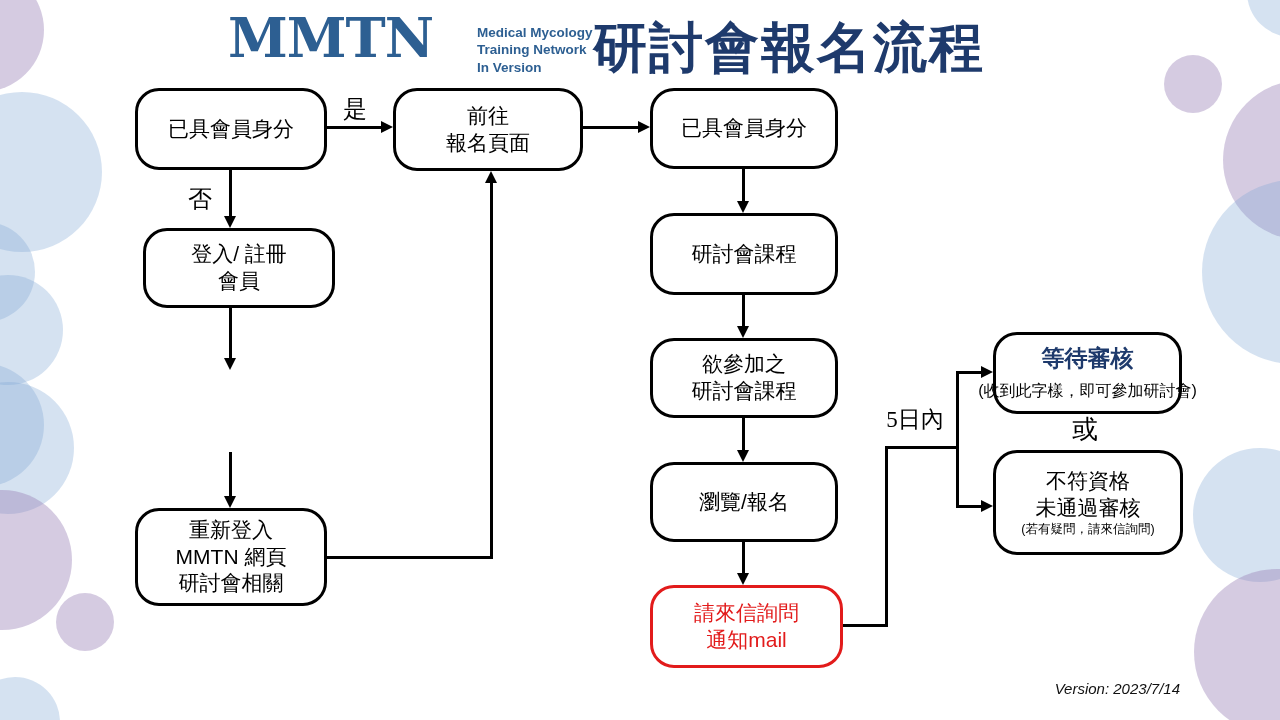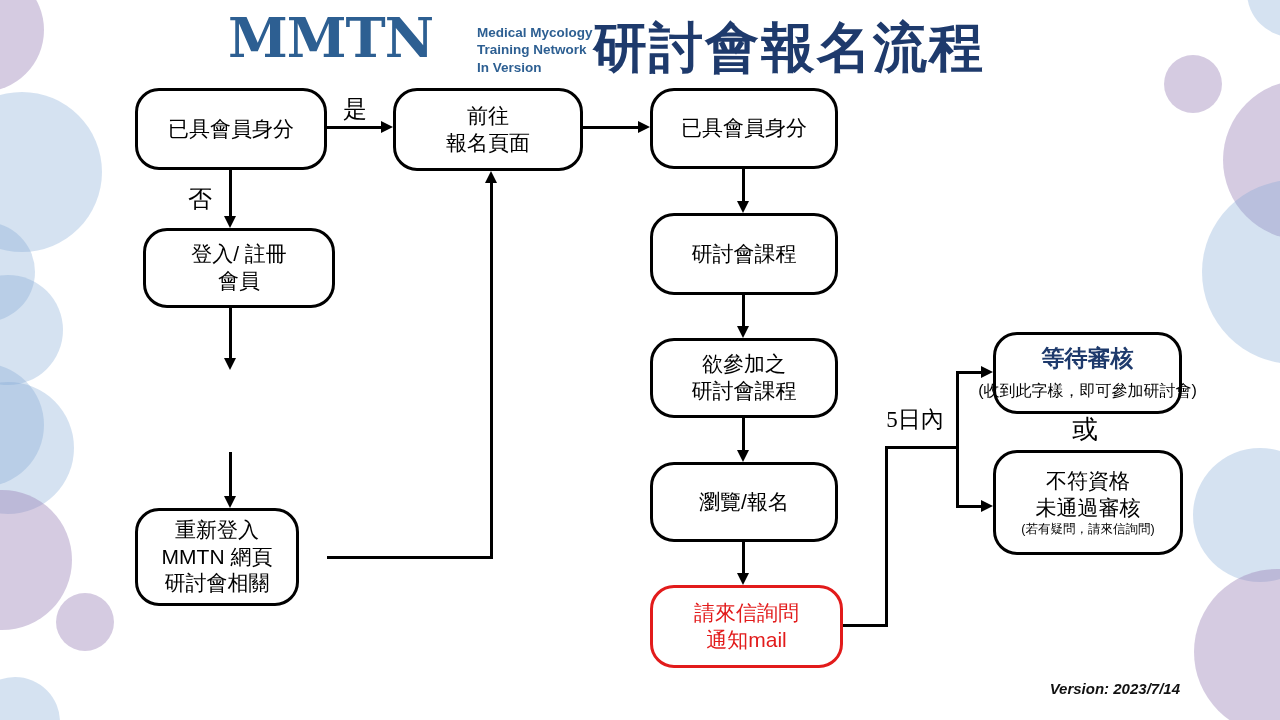--- a/index.html
+++ b/index.html
@@ -40,21 +40,21 @@
   #logo-sub{
     position:absolute;left:477px;top:24px;z-index:2;
     font-size:13.5px;font-weight:bold;color:var(--logoBlue);line-height:1.28;
   }
   #page-title{
     position:absolute;left:593px;top:12px;z-index:2;
     font-size:54px;font-weight:bold;color:var(--navy);letter-spacing:2px;white-space:nowrap;
   }
   #version{
     position:absolute;left:980px;top:680px;width:200px;text-align:right;z-index:2;
-    font-size:15px;font-style:italic;font-weight:bold;color:#111;
+    font-size:15px;font-style:italic;font-weight:normal;color:#111;
   }
 </style>
 </head>
 <body>
 
 <div id="slide">
 
   <div class="circ purple" style="left:-80px;top:-32px;width:124px;height:124px;"></div>
   <div class="circ blue" style="left:-58px;top:92px;width:160px;height:160px;"></div>
   <div class="circ blue" style="left:-65px;top:222px;width:100px;height:100px;"></div>
@@ -79,21 +79,21 @@
   </div>
   <div id="page-title">研討會報名流程</div>
 
   <div class="node" style="left:135px;top:88px;width:192px;height:82px;">
     <span class="ln">已具會員身分</span>
   </div>
   <div class="node" style="left:143px;top:228px;width:192px;height:80px;">
     <span class="ln">登入/ 註冊</span>
     <span class="ln">會員</span>
   </div>
-  <div class="node" style="left:135px;top:508px;width:164px;height:98px;">
+  <div class="node" style="left:135px;top:508px;width:192px;height:98px;">
     <span class="ln">重新登入</span>
     <span class="ln">MMTN 網頁</span>
     <span class="ln">研討會相關</span>
   </div>
 
   <div class="node" style="left:393px;top:88px;width:190px;height:83px;">
     <span class="ln">前往</span>
     <span class="ln">報名頁面</span>
   </div>
 

